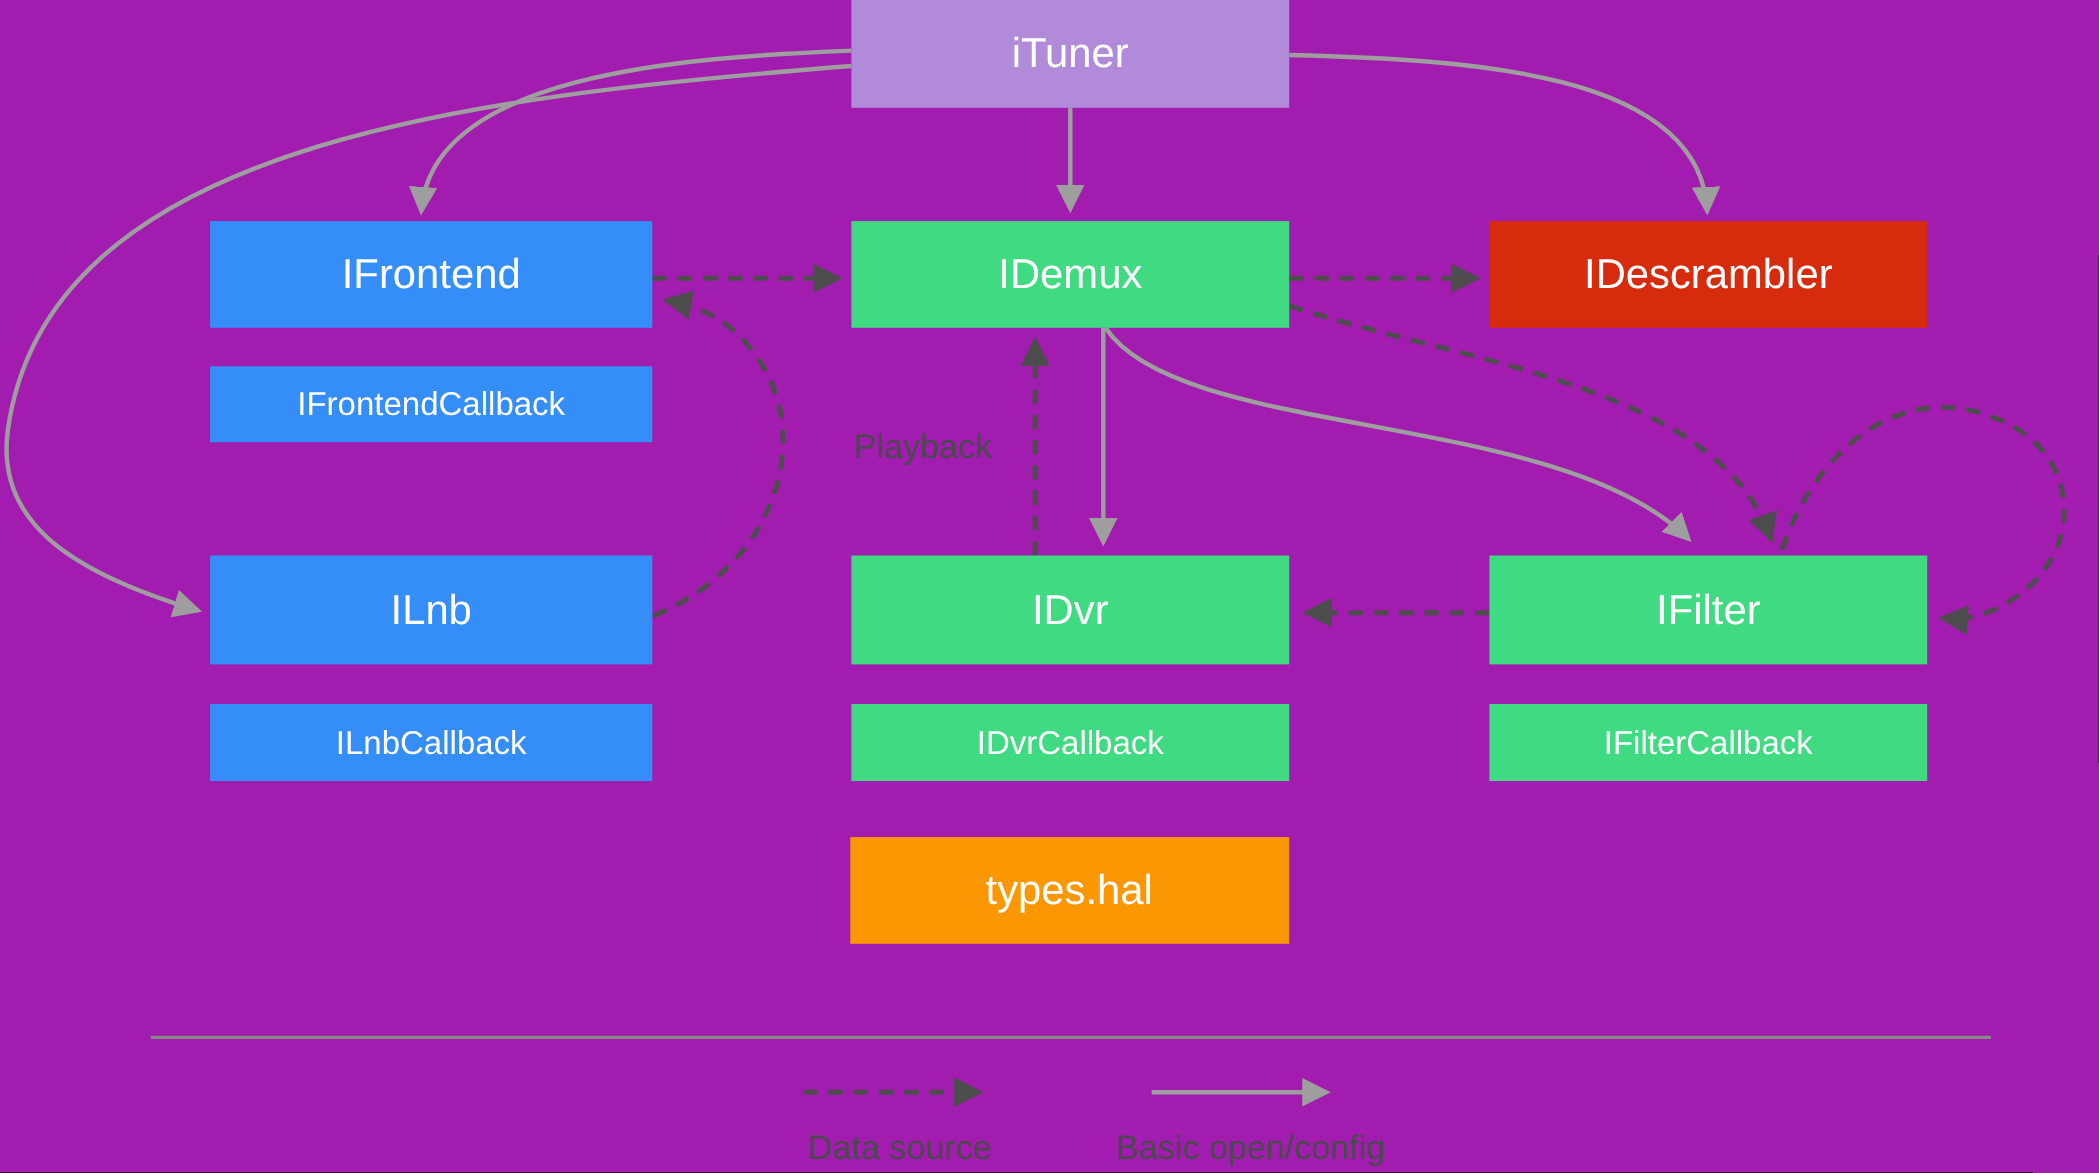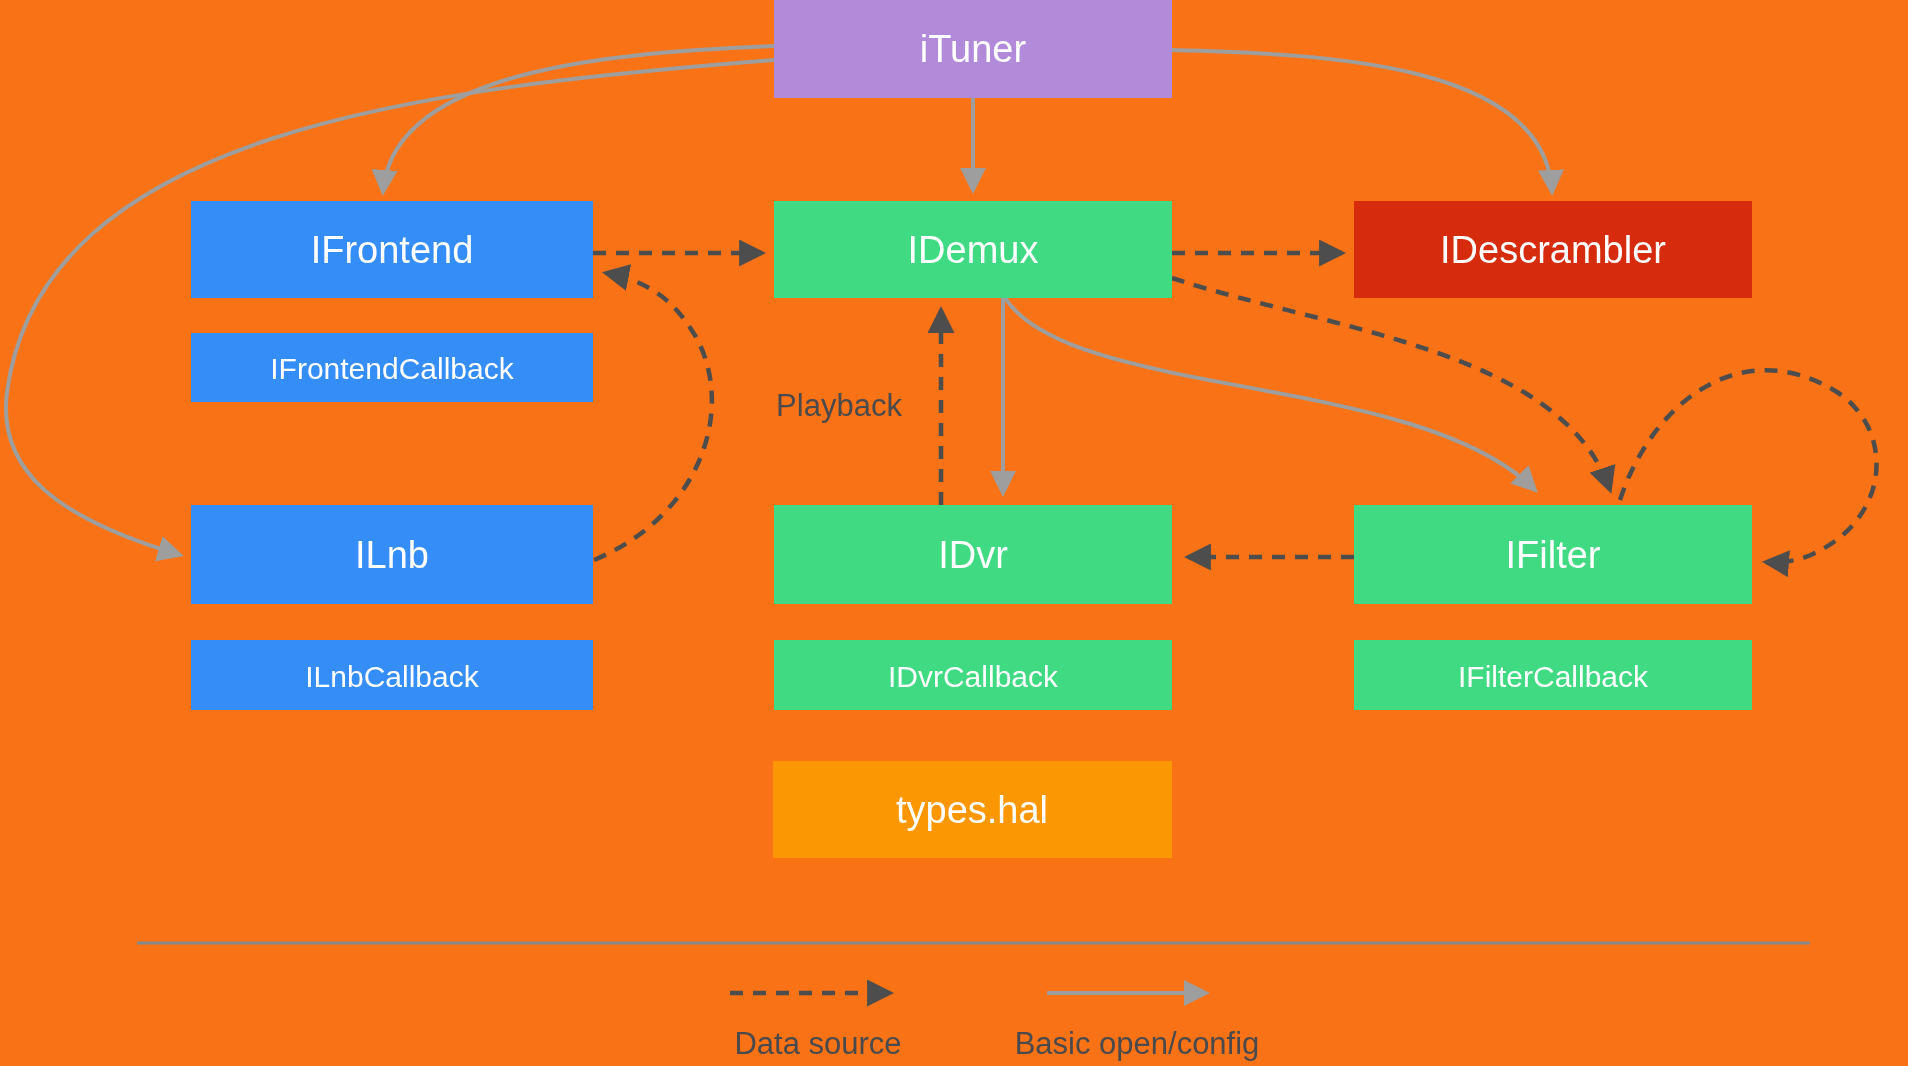--- a/index.html
+++ b/index.html
@@ -1,16 +1,16 @@
 <!DOCTYPE html>
 <html><head>
 <meta charset="utf-8">
 <style>
   html,body{margin:0;padding:0;background:#000;}
-  .stage{position:relative;width:1908px;height:1066px;background:#f97316;overflow:hidden;
+  .stage{position:relative;width:1908px;height:1066px;background:#a21caf;overflow:hidden;
          font-family:"Liberation Sans", sans-serif;}
   svg{position:absolute;left:0;top:0;}
   text{font-family:"Liberation Sans", sans-serif;}
   .node-label{font-size:38px;fill:#ffffff;}
   .node-label-small{font-size:30px;fill:#ffffff;}
   .note-label{font-size:31px;}
 </style>
 </head>
 <body>
 

